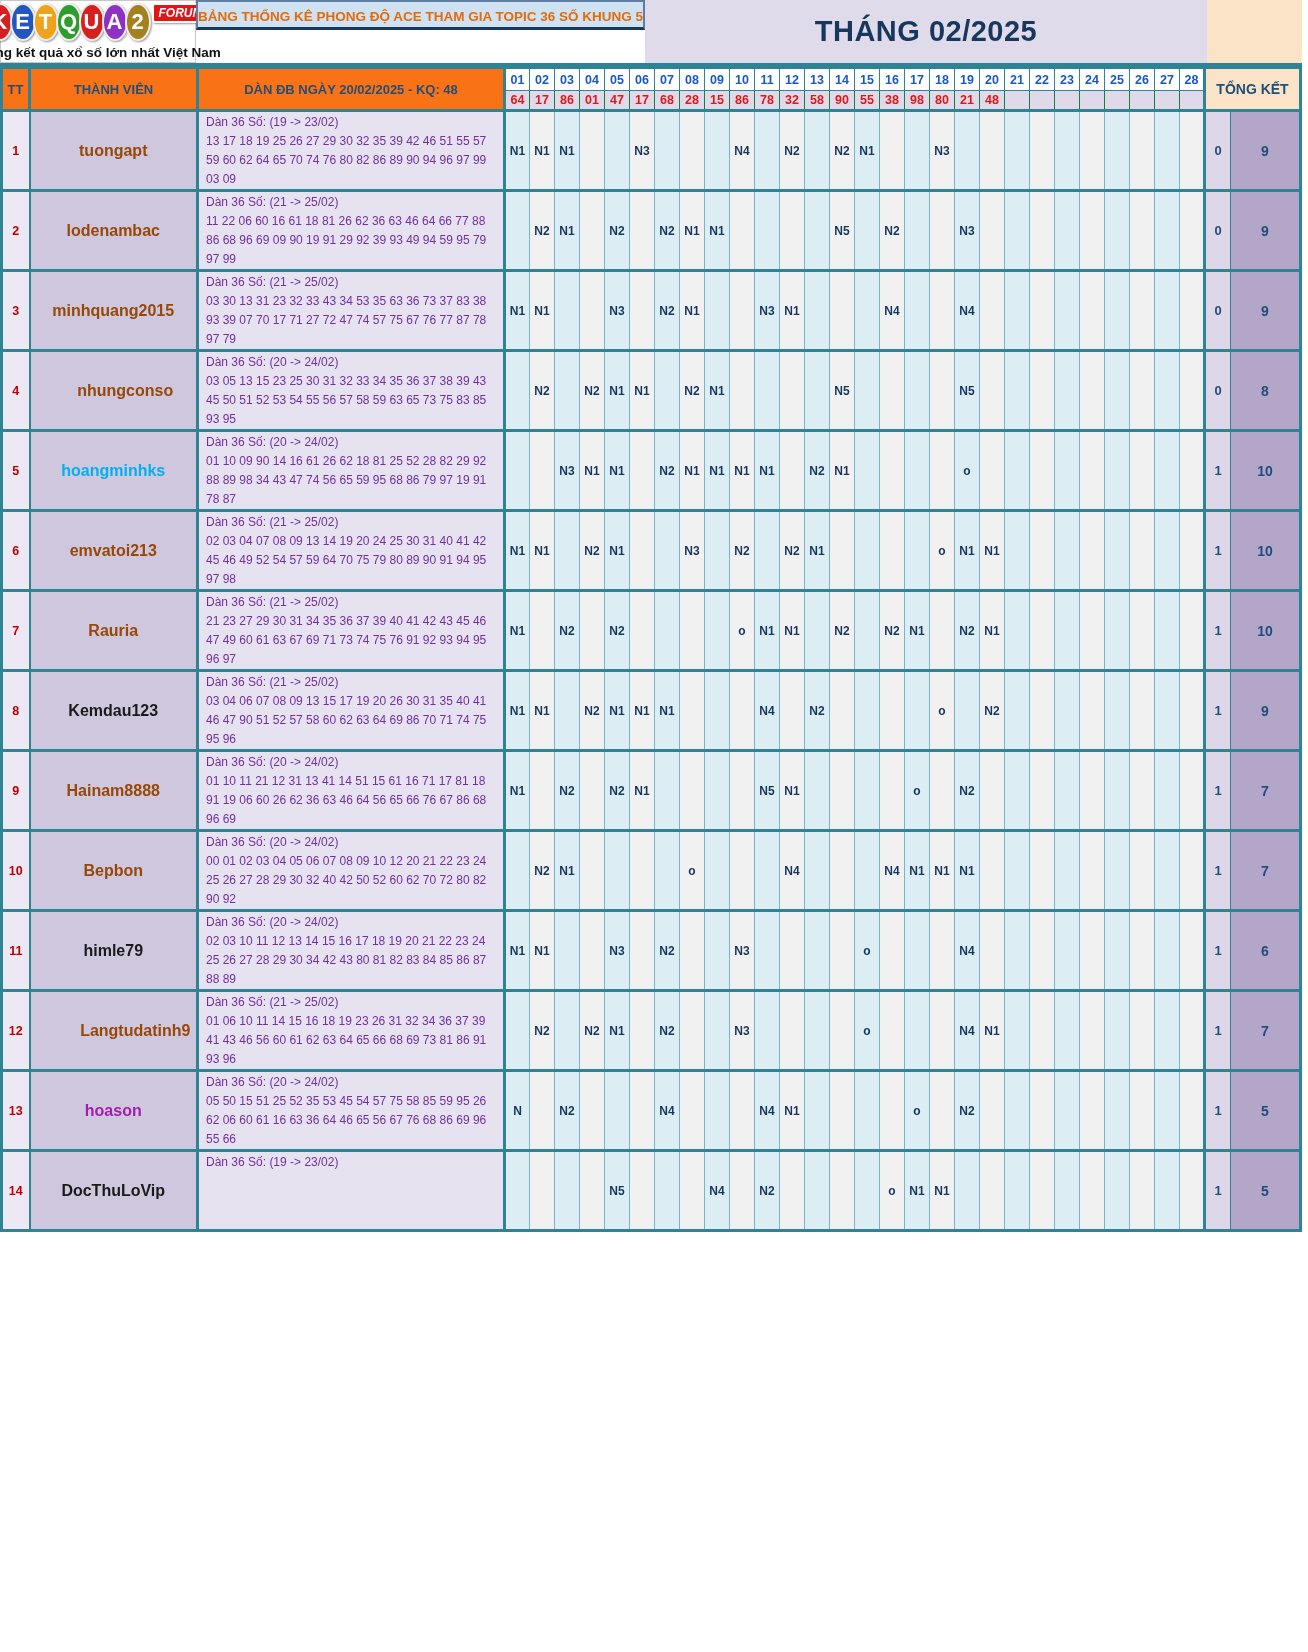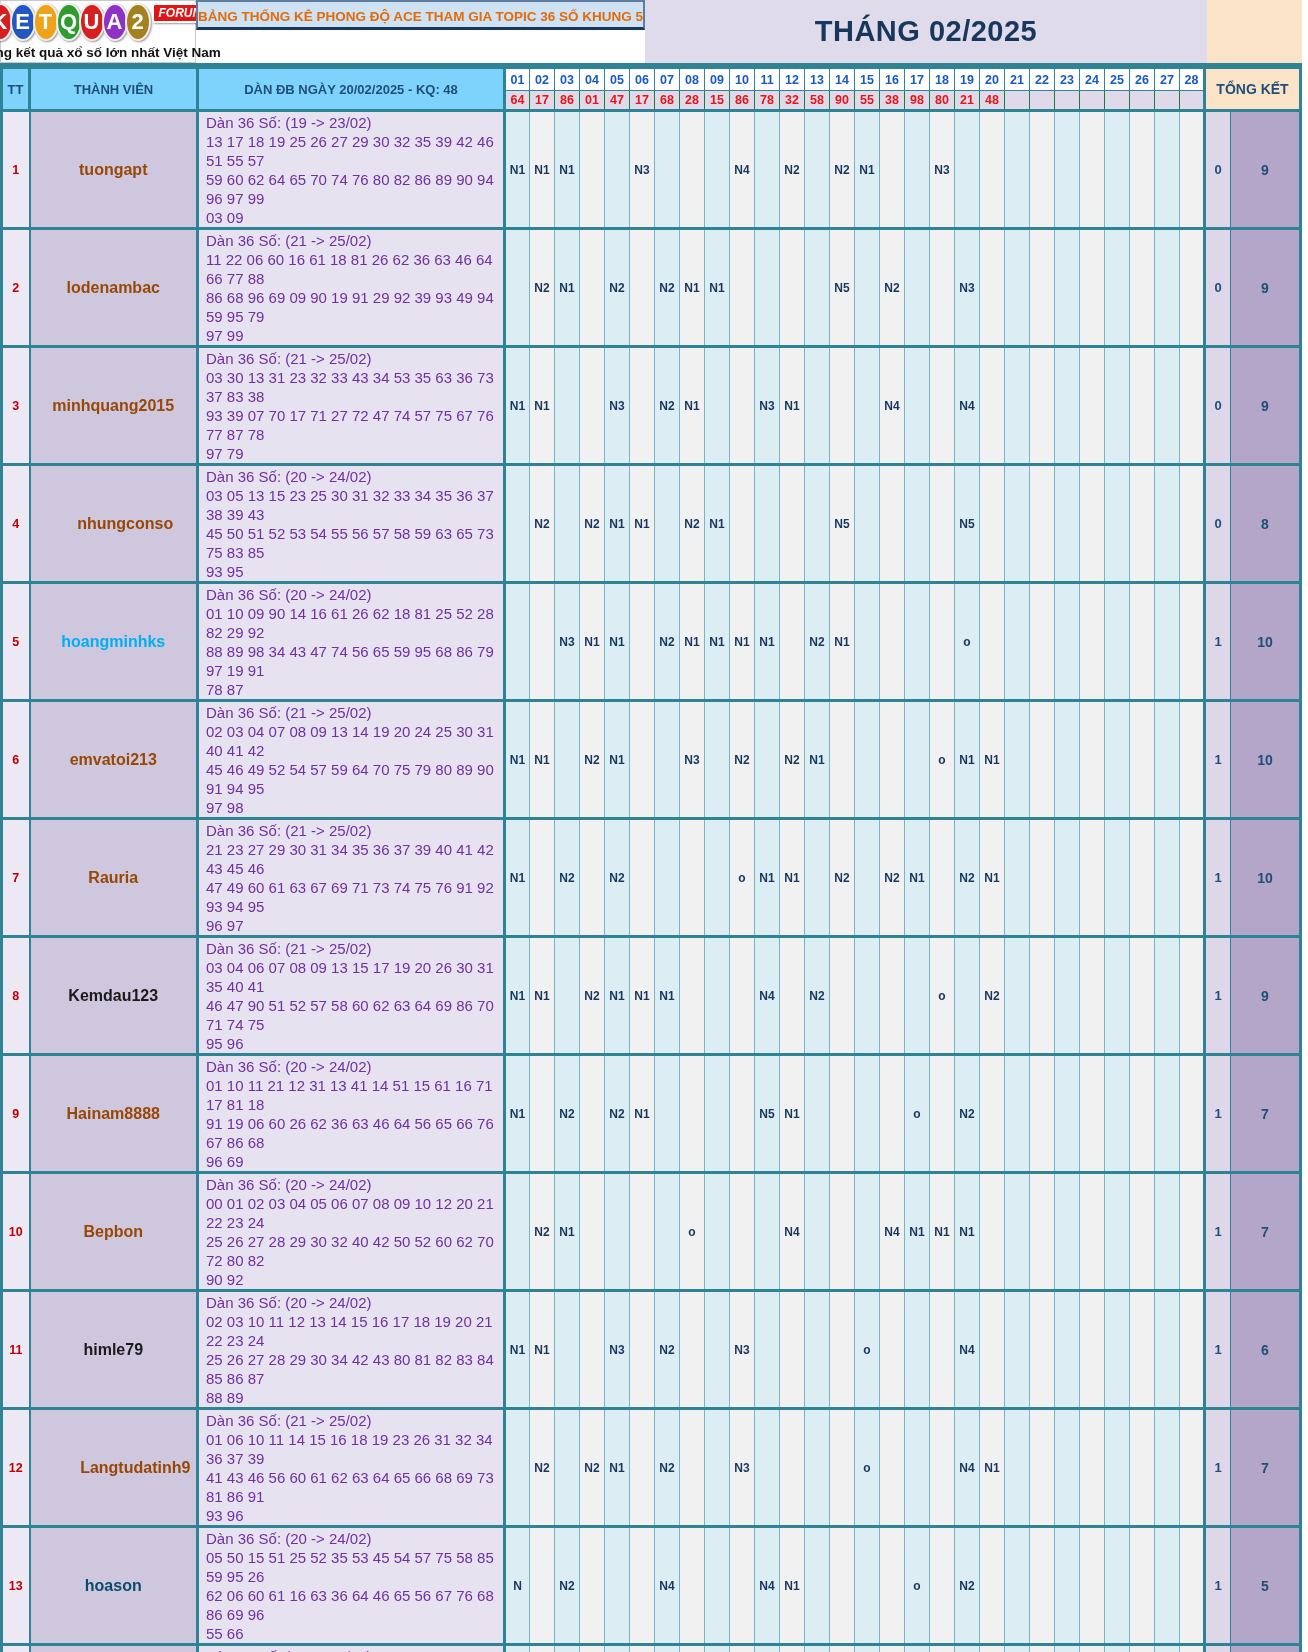--- a/index.html
+++ b/index.html
@@ -26,36 +26,36 @@
           display:flex;align-items:center;justify-content:center;letter-spacing:.5px;}
   .title-corner{width:95px;background:#fbe3c8;}
 
   
   table{border-collapse:collapse;table-layout:fixed;width:1302px;border:3px solid #2e8395;}
   td{padding:0;overflow:hidden;}
   .hdr td{border-bottom:3px solid #2e8395;}
   .col-tt{width:28px;} .col-member{width:168px;} .col-dan{width:307px;}
   .col-day{width:25px;} .col-tk1{width:26px;} .col-tk2{width:70px;}
 
-  td.h-peach{background:#7dd3fc;color:#1f4e79;font-weight:bold;font-size:13px;text-align:center;
+  td.h-peach{background:#f97316;color:#1f4e79;font-weight:bold;font-size:13px;text-align:center;
              border-right:3px solid #2e8395;}
   td.day-h{background:#fff;color:#1758c8;font-weight:bold;font-size:12.5px;text-align:center;height:21px;
              border:1px solid #31849b;}
   td.day-v{background:#dfd9ea;color:#e01818;font-weight:bold;font-size:12.5px;text-align:center;height:18px;
              border-right:1px solid #15803d;}
   tr.val-row td{border-bottom:3px solid #2e8395;}
   td.tk-h{background:#fbe3c8;color:#1f4e79;font-weight:bold;font-size:14px;text-align:center;
              border-left:3px solid #2e8395;}
 
   tr.data-row td{border-bottom:3px solid #2e8395;}
   td.tt-cell{background:#ece8f4;color:#c00000;font-weight:bold;font-size:12.5px;text-align:center;
              border-right:2px solid #2e8395;}
   td.member-cell{background:#cfc7dd;font-weight:bold;font-size:16px;text-align:center;
              border-right:3px solid #2e8395;}
-  td.dan-cell{background:#e6e2f0;color:#7030a0;font-size:15px;line-height:19px;vertical-align:top;
+  td.dan-cell{background:#e6e2f0;color:#7030a0;font-size:12px;line-height:19px;vertical-align:top;
              padding:1px 0 0 7px;border-right:3px solid #2e8395;}
   td.mark{font-size:12px;font-weight:bold;color:#17375e;text-align:center;border-right:1px solid #78b4c6;}
   td.mark.odd{background:#dcedf3;} td.mark.even{background:#f1f1f1;}
   td.tk1-cell{background:#ded7ea;color:#1f4e79;font-weight:bold;font-size:13px;text-align:center;
              border-left:3px solid #2e8395;border-right:1px solid #2e8395;}
   td.tk2-cell{background:#b4a6c8;color:#1f4e79;font-weight:bold;font-size:14px;text-align:center;}
 </style>
 </head>
 <body>
 
@@ -655,21 +655,21 @@
           <td class="mark even"></td>
           <td class="mark odd"></td>
           <td class="mark even"></td>
           <td class="mark odd"></td>
           <td class="mark even"></td>
           <td class="tk1-cell">1</td>
           <td class="tk2-cell">7</td>
         </tr>
         <tr class="data-row" style="height: 80px;">
           <td class="tt-cell">13</td>
-          <td class="member-cell" style="color: #0c4a6e;">hoason</td>
+          <td class="member-cell" style="color: #a21caf;">hoason</td>
           <td class="dan-cell">
             <div>Dàn 36 Số: (20 -&gt; 24/02)</div>
             <div>05 50 15 51 25 52 35 53 45 54 57 75 58 85 59 95 26</div>
             <div>62 06 60 61 16 63 36 64 46 65 56 67 76 68 86 69 96</div>
             <div>55 66</div>
           </td>
           <td class="mark odd">N</td>
           <td class="mark even"></td>
           <td class="mark odd">N2</td>
           <td class="mark even"></td>

